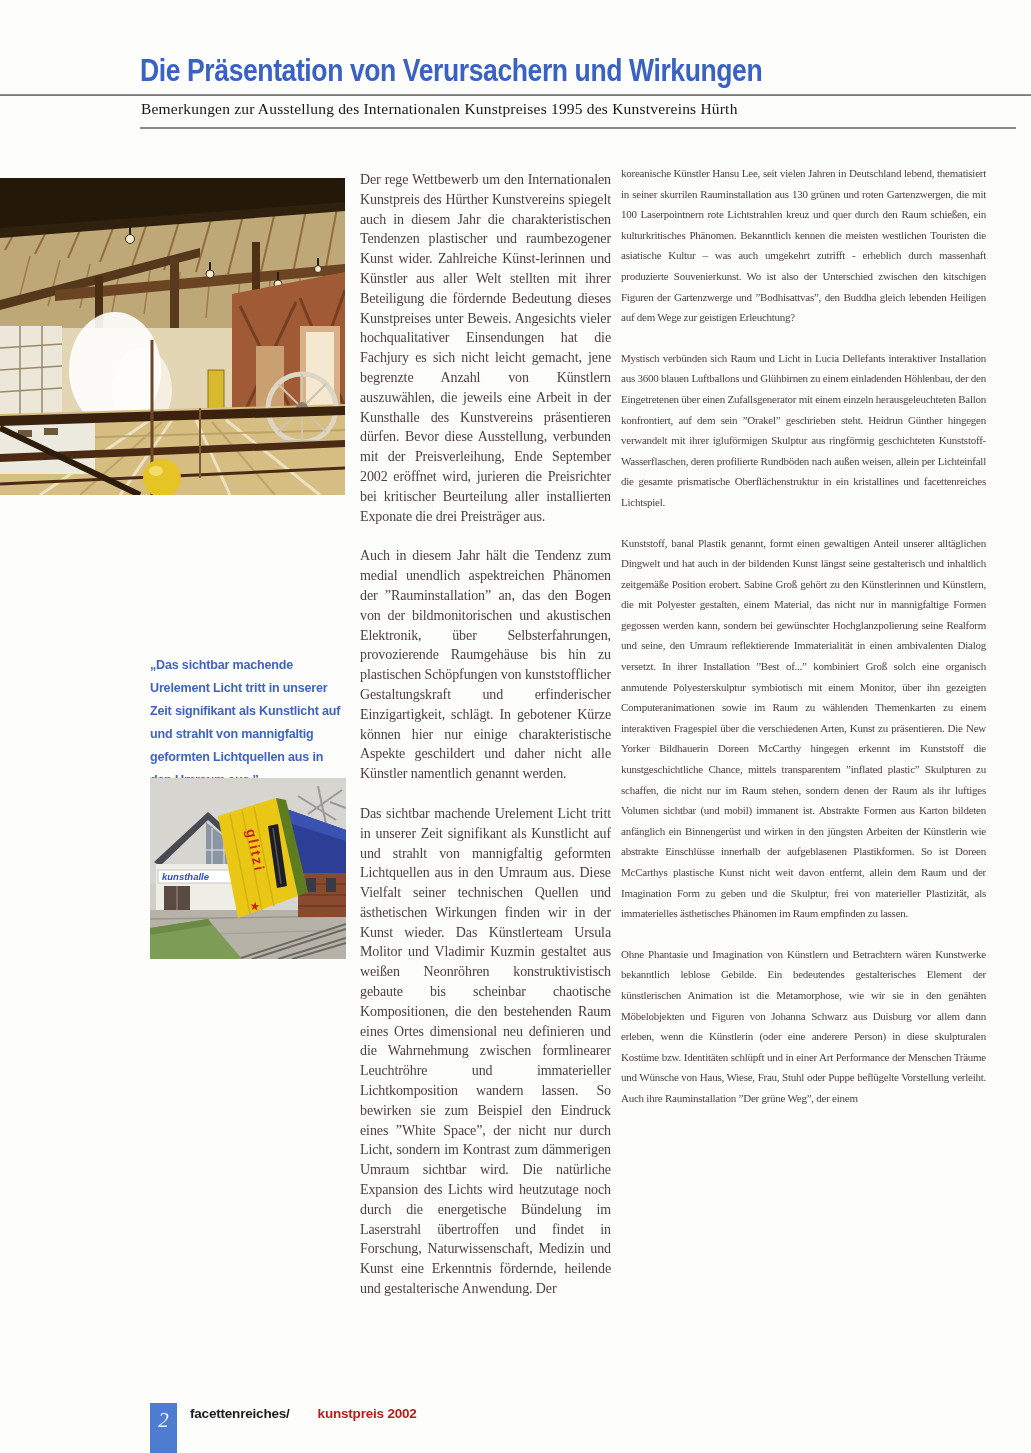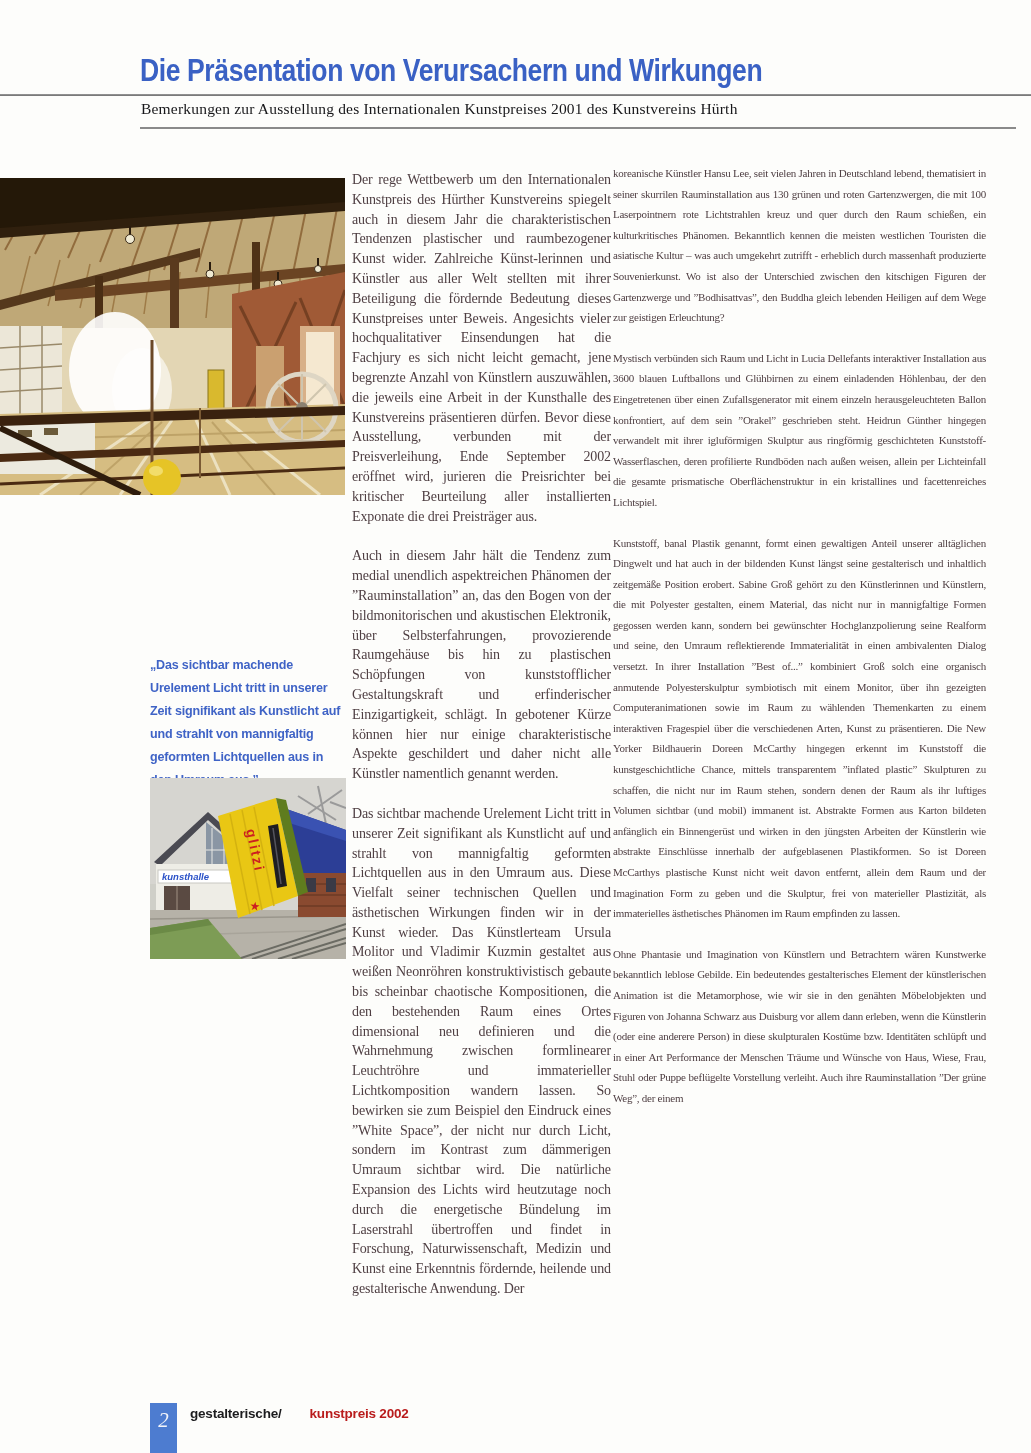--- a/index.html
+++ b/index.html
@@ -13,21 +13,21 @@
     left:140px;top:52px;
     font-family:"Liberation Sans", sans-serif;font-weight:bold;font-size:32px;
     color:#3a61c4;letter-spacing:-0.5px;white-space:nowrap;
     transform:scaleX(0.83);transform-origin:left top;
   }
   #rule-top{left:0;top:94px;width:1031px;height:2px;background:linear-gradient(#9a9a9a,#6f6f6f);}
   #page-subtitle{left:141px;top:100px;font-size:15.5px;color:#17171a;letter-spacing:0.2px;white-space:nowrap;}
   #rule-sub{left:140px;top:127px;width:876px;height:2px;background:#8a8a8a;}
   
   .bodycol{color:#4e3e42;text-align:justify;hyphens:none;}
-  .bodycol p{margin:0 0 20px 0;}
+  .bodycol p{margin:0 0 20px 8px;}
   .bodycol p:last-child{margin-bottom:0;}
   #col-middle{left:352px;top:170px;width:259px;height:1240px;overflow:hidden;
     font-size:14px;line-height:19.8px;letter-spacing:-0.1px;}
   #col-right{left:613px;top:163px;width:373px;height:1260px;overflow:hidden;
     font-size:11px;line-height:20.6px;letter-spacing:-0.25px;}
   
   #pull-quote{
     left:150px;top:653px;width:212px;
     font-family:"Liberation Sans", sans-serif;font-weight:bold;font-size:13.5px;
     line-height:23px;color:#3f63c6;letter-spacing:-0.2px;
@@ -48,21 +48,21 @@
     font-weight:bold;font-size:13.5px;letter-spacing:-0.2px;white-space:nowrap;
   }
   #footer-label .black{color:#1c1c1e;}
   #footer-label .accent{color:#b91c1c;margin-left:28px;}
 </style>
 </head>
 <body>
 
 <div class="abs" id="page-title">Die Präsentation von Verursachern und Wirkungen</div>
 <div class="abs" id="rule-top"></div>
-<div class="abs" id="page-subtitle">Bemerkungen zur Ausstellung des Internationalen Kunstpreises 2001 des Kunstvereins Hürth</div>
+<div class="abs" id="page-subtitle">Bemerkungen zur Ausstellung des Internationalen Kunstpreises 1995 des Kunstvereins Hürth</div>
 <div class="abs" id="rule-sub"></div>
 
 <div class="abs" id="photo-hall">
   <svg width="345" height="317" viewBox="0 0 345 317">
 
     <rect x="0" y="0" width="345" height="170" fill="#bfa877"></rect>
 
     <g stroke="#8a6234" stroke-width="2" opacity="0.85">
       <line x1="10" y1="10" x2="-20" y2="70"></line>
         <line x1="40" y1="8" x2="5" y2="72"></line>
@@ -265,14 +265,14 @@
   <p>koreanische Künstler Hansu Lee, seit vielen Jahren in Deutschland lebend, thematisiert in seiner skurrilen Rauminstallation aus 130 grünen und roten Gartenzwergen, die mit 100 Laserpointnern rote Lichtstrahlen kreuz und quer durch den Raum schießen, ein kulturkritisches Phänomen. Bekanntlich kennen die meisten westlichen Touristen die asiatische Kultur – was auch umgekehrt zutrifft - erheblich durch massenhaft produzierte Souvenierkunst. Wo ist also der Unterschied zwischen den kitschigen Figuren der Gartenzwerge und ”Bodhisattvas”, den Buddha gleich lebenden Heiligen auf dem Wege zur geistigen Erleuchtung?</p>
   <p>Mystisch verbünden sich Raum und Licht in Lucia Dellefants interaktiver Installation aus 3600 blauen Luftballons und Glühbirnen zu einem einladenden Höhlenbau, der den Eingetretenen über einen Zufallsgenerator mit einem einzeln herausgeleuchteten Ballon konfrontiert, auf dem sein ”Orakel” geschrieben steht. Heidrun Günther hingegen verwandelt mit ihrer igluförmigen Skulptur aus ringförmig geschichteten Kunststoff-Wasserflaschen, deren profilierte Rundböden nach außen weisen, allein per Lichteinfall die gesamte prismatische Oberflächenstruktur in ein kristallines und facettenreiches Lichtspiel.</p>
   <p>Kunststoff, banal Plastik genannt, formt einen gewaltigen Anteil unserer alltäglichen Dingwelt und hat auch in der bildenden Kunst längst seine gestalterisch und inhaltlich zeitgemäße Position erobert. Sabine Groß gehört zu den Künstlerinnen und Künstlern, die mit Polyester gestalten, einem Material, das nicht nur in mannigfaltige Formen gegossen werden kann, sondern bei gewünschter Hochglanzpolierung seine Realform und seine, den Umraum reflektierende Immaterialität in einen ambivalenten Dialog versetzt. In ihrer Installation ”Best of...” kombiniert Groß solch eine organisch anmutende Polyesterskulptur symbiotisch mit einem Monitor, über ihn gezeigten Computeranimationen sowie im Raum zu wählenden Themenkarten zu einem interaktiven Fragespiel über die verschiedenen Arten, Kunst zu präsentieren. Die New Yorker Bildhauerin Doreen McCarthy hingegen erkennt im Kunststoff die kunstgeschichtliche Chance, mittels transparentem ”inflated plastic” Skulpturen zu schaffen, die nicht nur im Raum stehen, sondern denen der Raum als ihr luftiges Volumen sichtbar (und mobil) immanent ist. Abstrakte Formen aus Karton bildeten anfänglich ein Binnengerüst und wirken in den jüngsten Arbeiten der Künstlerin wie abstrakte Einschlüsse innerhalb der aufgeblasenen Plastikformen. So ist Doreen McCarthys plastische Kunst nicht weit davon entfernt, allein dem Raum und der Imagination Form zu geben und die Skulptur, frei von materieller Plastizität, als immaterielles ästhetisches Phänomen im Raum empfinden zu lassen.</p>
   <p>Ohne Phantasie und Imagination von Künstlern und Betrachtern wären Kunstwerke bekanntlich leblose Gebilde. Ein bedeutendes gestalterisches Element der künstlerischen Animation ist die Metamorphose, wie wir sie in den genähten Möbelobjekten und Figuren von Johanna Schwarz aus Duisburg vor allem dann erleben, wenn die Künstlerin (oder eine anderere Person) in diese skulpturalen Kostüme bzw. Identitäten schlüpft und in einer Art Performance der Menschen Träume und Wünsche von Haus, Wiese, Frau, Stuhl oder Puppe beflügelte Vorstellung verleiht. Auch ihre Rauminstallation ”Der grüne Weg”, der einem</p>
 </div>
 
 <div class="abs" id="footer-pagebox">
   <span>2</span>
 </div>
 <div class="abs" id="footer-label">
-  <span class="black">gestalterische/</span><span class="accent">kunstpreis 2002</span>
+  <span class="black">facettenreiches/</span><span class="accent">kunstpreis 2002</span>
 </div>
 
 </body></html>

